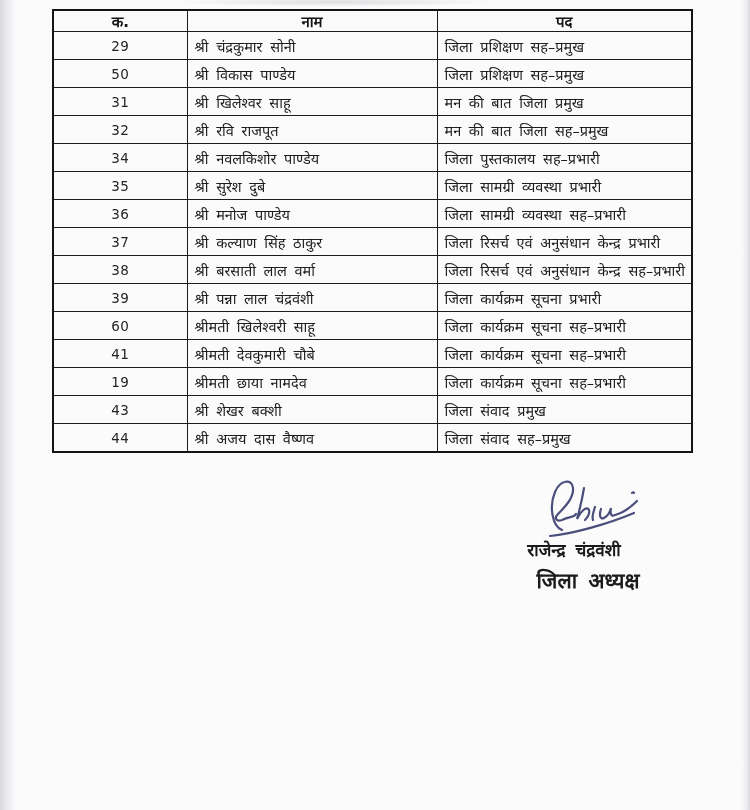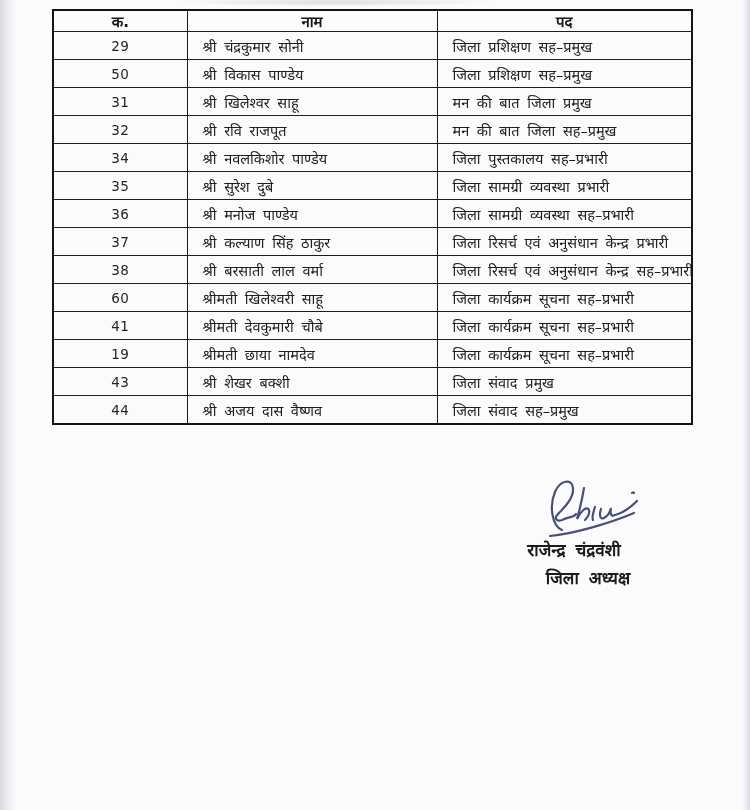--- a/index.html
+++ b/index.html
@@ -46,33 +46,33 @@
   .col-sno{width:134px;}
   .col-name{width:250px;}
   .col-post{width:255px;}
   td.c-sno{
     text-align:center;
     font-size:13.5px;color:#242424;letter-spacing:0.5px;
   }
   td.c-name,td.c-post{
     text-align:left;
     font-size:14.5px;color:#1d1d1d;
-    padding-left:15px;
+    padding-left:7px;
     word-spacing:3px;
   }
   
   .sig-svg{position:absolute;left:546px;top:476px;width:112px;height:64px;}
   .sig-name{
     position:absolute;left:484px;top:538px;width:180px;
     text-align:center;font-size:17px;font-weight:700;color:#1b1b1b;
     word-spacing:4px;white-space:nowrap;
   }
   .sig-title{
     position:absolute;left:498px;top:566px;width:180px;
-    text-align:center;font-size:17px;font-weight:700;color:#1b1b1b;
+    text-align:center;font-size:21px;font-weight:700;color:#1b1b1b;
     word-spacing:4px;white-space:nowrap;
   }
 </style>
 </head>
 <body>
 
 <div class="edge-left"></div>
 <div class="edge-right"></div>
 <div class="top-smudge"></div>
 
@@ -129,20 +129,25 @@
     <td class="c-sno">37</td>
     <td class="c-name">श्री कल्याण सिंह ठाकुर</td>
     <td class="c-post">जिला रिसर्च एवं अनुसंधान केन्द्र प्रभारी</td>
   </tr>
       <tr>
     <td class="c-sno">38</td>
     <td class="c-name">श्री बरसाती लाल वर्मा</td>
     <td class="c-post">जिला रिसर्च एवं अनुसंधान केन्द्र सह–प्रभारी</td>
   </tr>
       <tr>
+    <td class="c-sno">39</td>
+    <td class="c-name">श्री पन्ना लाल चंद्रवंशी</td>
+    <td class="c-post">जिला कार्यक्रम सूचना प्रभारी</td>
+  </tr>
+      <tr>
     <td class="c-sno">60</td>
     <td class="c-name">श्रीमती खिलेश्वरी साहू</td>
     <td class="c-post">जिला कार्यक्रम सूचना सह–प्रभारी</td>
   </tr>
       <tr>
     <td class="c-sno">41</td>
     <td class="c-name">श्रीमती देवकुमारी चौबे</td>
     <td class="c-post">जिला कार्यक्रम सूचना सह–प्रभारी</td>
   </tr>
       <tr>

